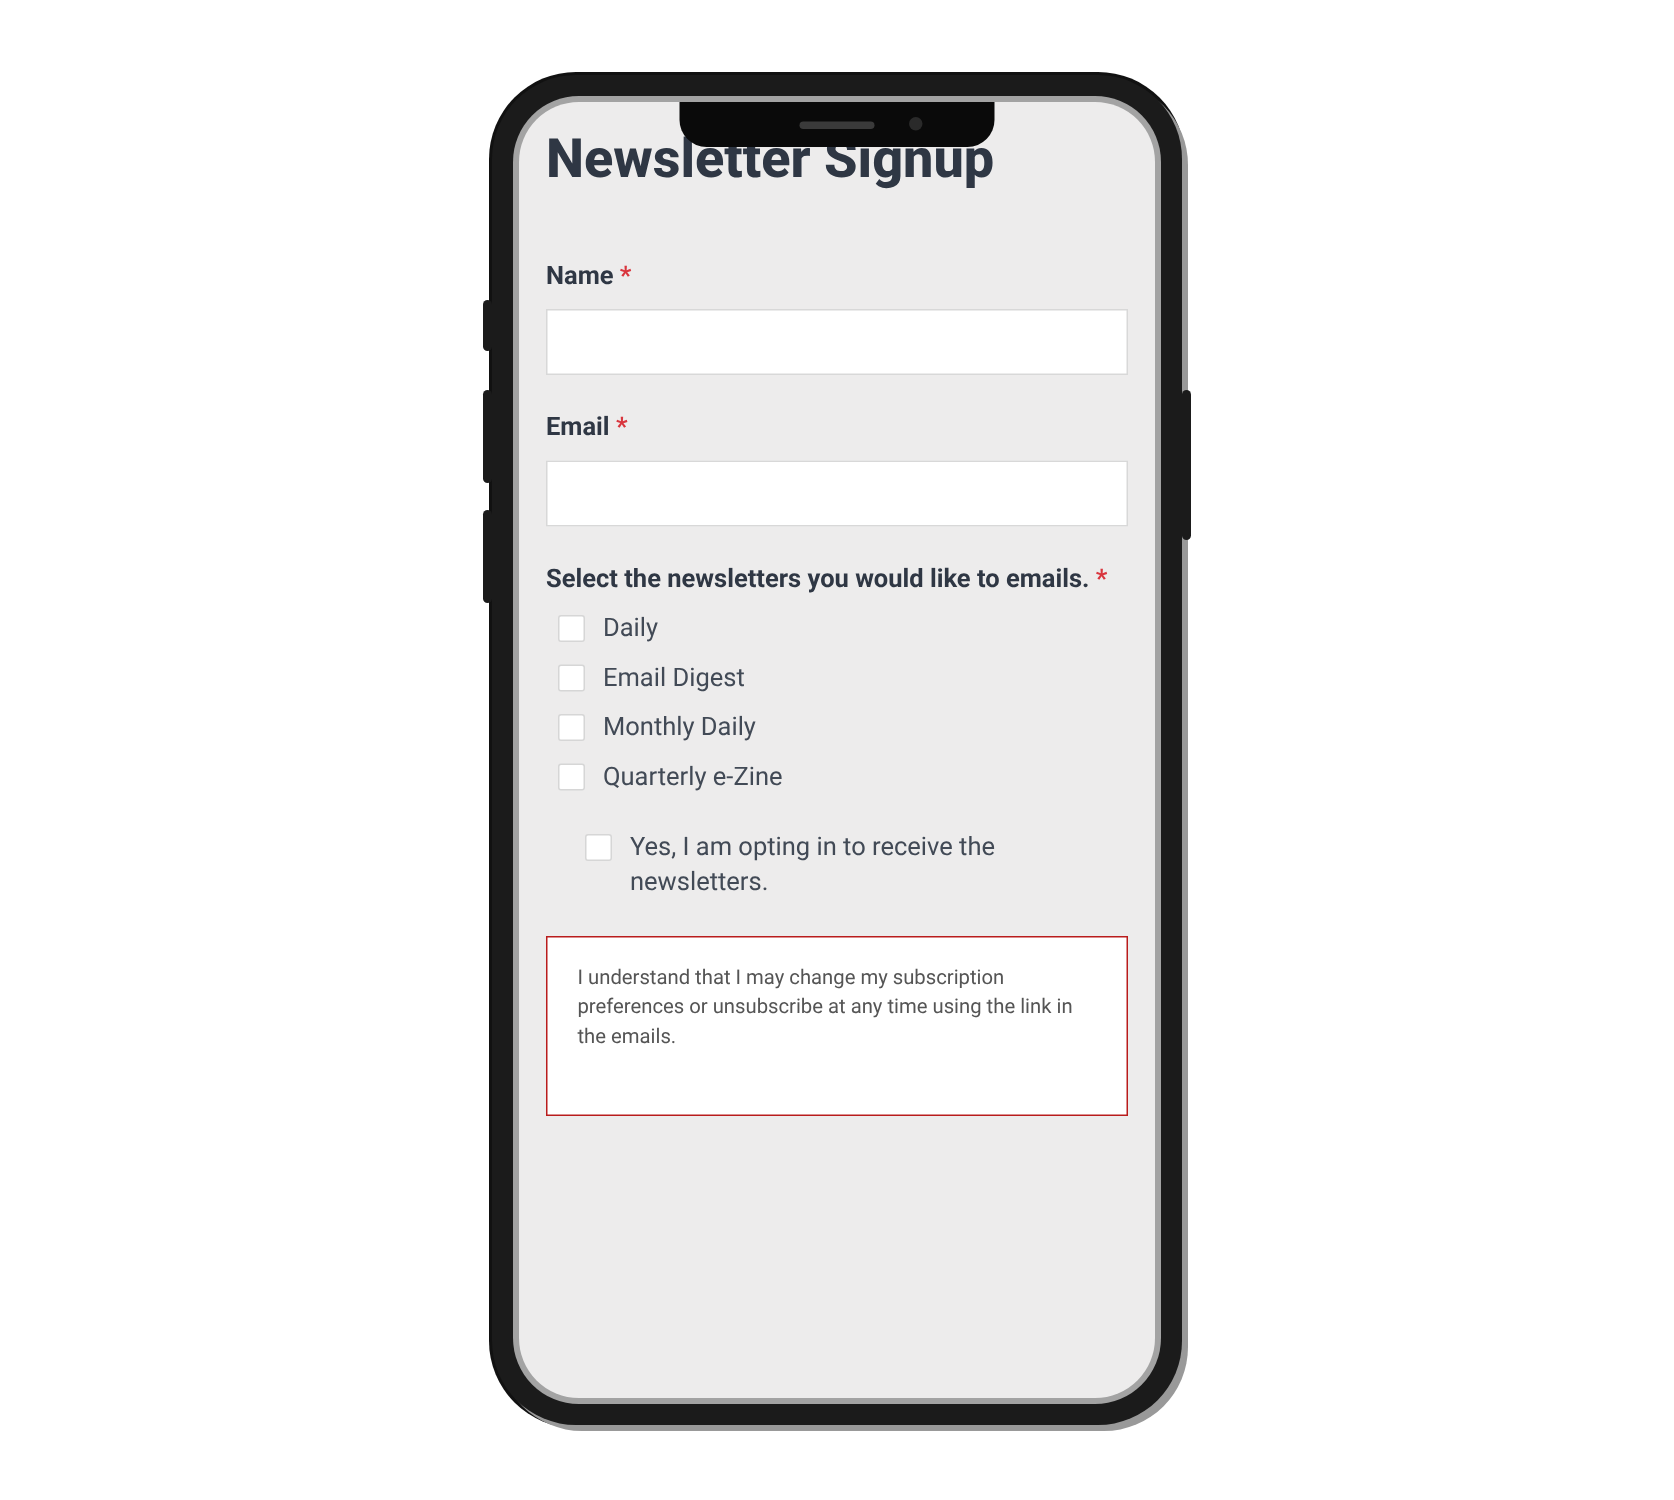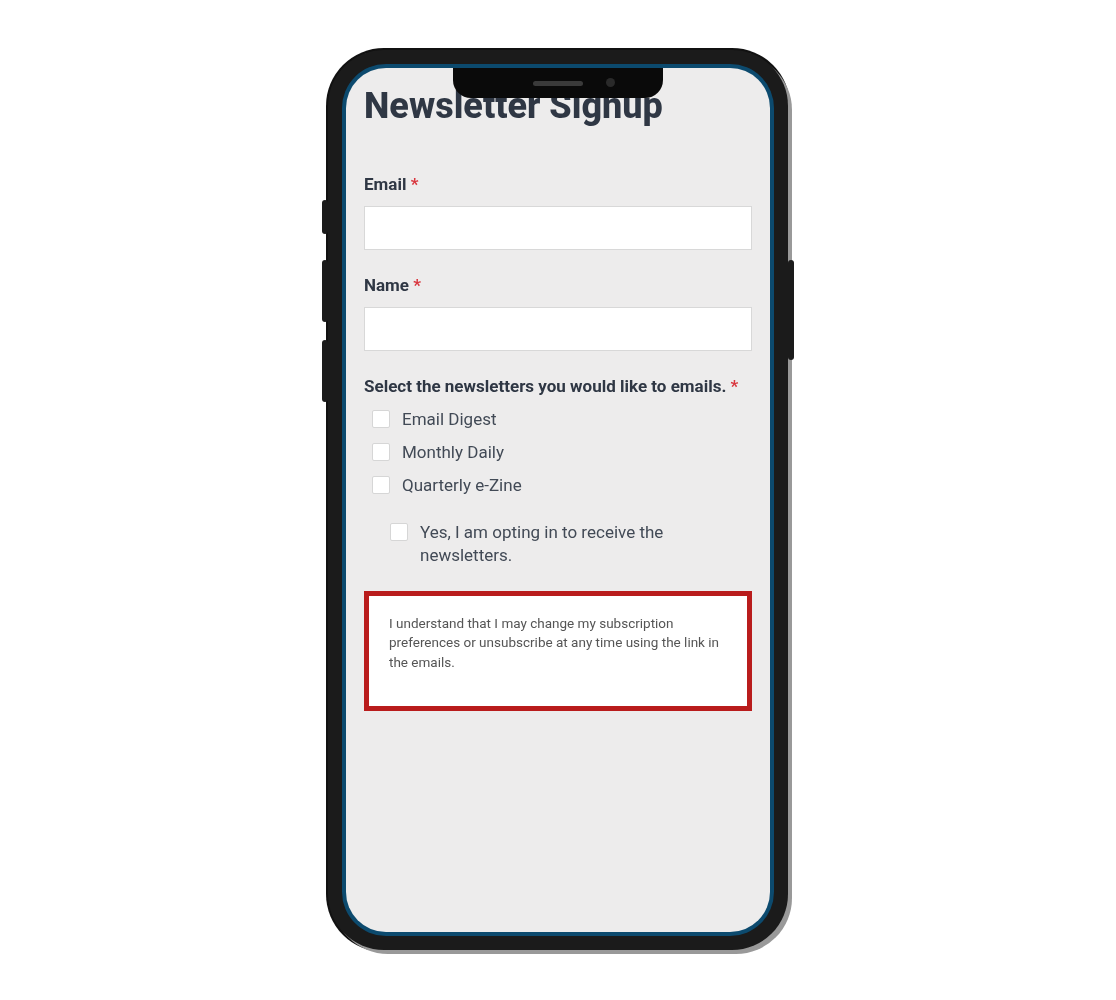--- a/index.html
+++ b/index.html
@@ -35,21 +35,21 @@
     }
     .sb-left-1 { left: -6px; top: 150px; width: 6px; height: 34px; }
     .sb-left-2 { left: -6px; top: 210px; width: 6px; height: 62px; }
     .sb-left-3 { left: -6px; top: 290px; width: 6px; height: 62px; }
     .sb-right  { right: -6px; top: 210px; width: 6px; height: 100px; }
 
     .phone-inner {
       width: 100%;
       height: 100%;
       border-radius: 44px;
-      background: #0c4a6e;
+      background: #a3a3a3;
       padding: 4px;
     }
     .screen {
       width: 100%;
       height: 100%;
       border-radius: 40px;
       background: #edecec;
       overflow: hidden;
       position: relative;
     }
@@ -145,21 +145,21 @@
       border: 1px solid #d6d6d6;
       border-radius: 2px;
       margin-top: 2px;
     }
     .consent-group-label {
       margin-top: 6px;
     }
     .disclaimer-box {
       margin-top: 18px;
       background: #fff;
-      border: 5px solid #b91c1c;
+      border: 1px solid #b91c1c;
       padding: 18px 20px 30px 20px;
       font-size: 13.5px;
       color: #555;
       line-height: 1.45;
       min-height: 120px;
     }
   </style>
 </head>
 <body>
 
@@ -175,38 +175,42 @@
         <div class="speaker"></div>
         <div class="cam"></div>
       </div>
 
       <div class="content">
 
         <h1 class="title">Newsletter Signup</h1>
 
         <div class="field">
           <div class="label">
+            <span>Name</span>
+            <span class="req">*</span>
+          </div>
+          <input class="text-input" type="text" value="" style="">
+        </div>
+
+        <div class="field">
+          <div class="label">
             <span>Email</span>
             <span class="req">*</span>
           </div>
           <input class="text-input" type="email" value="" style="">
-        </div>
-
-        <div class="field">
-          <div class="label">
-            <span>Name</span>
-            <span class="req">*</span>
-          </div>
-          <input class="text-input" type="text" value="" style="">
         </div>
 
         <div class="field">
           <div class="label">
             <span>Select the newsletters you would like to emails.</span>
             <span class="req">*</span>
+          </div>
+          <div class="check-row">
+            <div class="checkbox"></div>
+            <span>Daily</span>
           </div>
           <div class="check-row">
             <div class="checkbox"></div>
             <span>Email Digest</span>
           </div>
           <div class="check-row">
             <div class="checkbox"></div>
             <span>Monthly Daily</span>
           </div>
           <div class="check-row">

